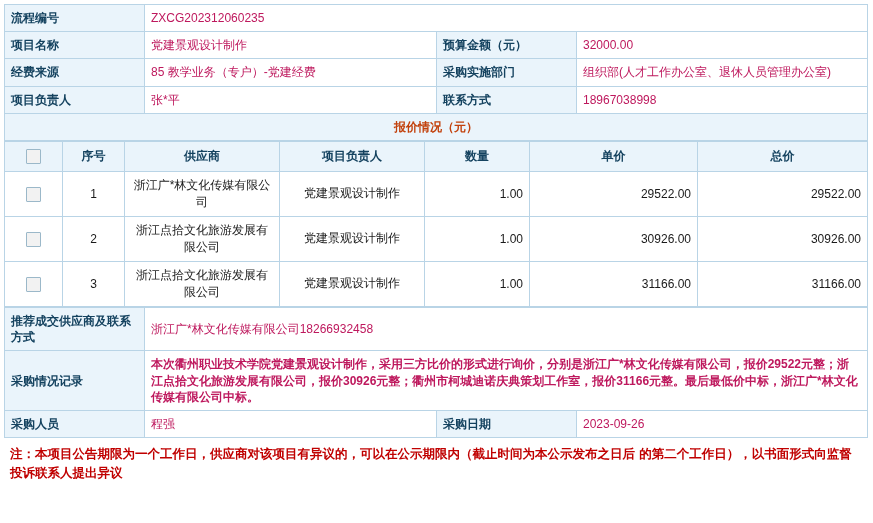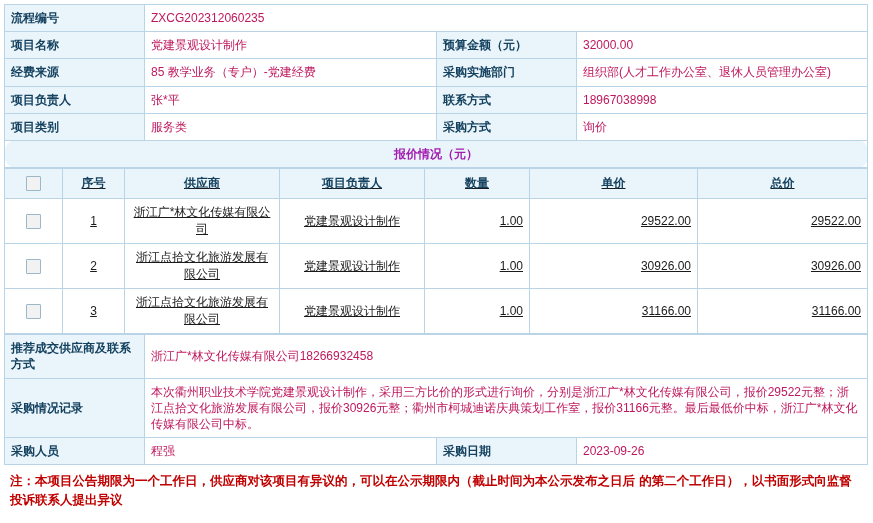--- a/index.html
+++ b/index.html
@@ -39,30 +39,28 @@
     white-space: normal;
   }
   .val {
     background: #ffffff;
     color: #be185d;
   }
   .section-title {
     background: #eaf4fb;
     text-align: center;
     font-weight: bold;
-    color: #a21caf;
+    color: #c2410c;
     font-size: 12.5px;
     padding: 6px 0;
-    border-radius: 11px;
   }
   table.quotes {
     border-collapse: collapse;
     width: 820px;
     table-layout: fixed;
-    text-decoration: underline;
   }
   table.quotes th {
     background: #eaf4fb;
     border: 1px solid #b9d4e6;
     font-weight: bold;
     color: #14425f;
     font-size: 12px;
     padding: 6px 4px;
     text-align: center;
   }
@@ -89,20 +87,21 @@
     font-weight: bold;
     font-size: 12.5px;
     color: #c00000;
     line-height: 1.5;
     padding: 7px 6px 0 6px;
     width: 865px;
     box-sizing: border-box;
   }
   .rec-cell {
     line-height: 1.5;
+    font-weight: bold;
   }
   .wrap2 {
     word-break: break-all;
   }
 </style>
 </head>
 <body>
 
 <div class="page">
 
@@ -128,26 +127,20 @@
         <td class="lbl">经费来源</td>
         <td class="val">85 教学业务（专户）-党建经费</td>
         <td class="lbl">采购实施部门</td>
         <td class="val">组织部(人才工作办公室、退休人员管理办公室)</td>
       </tr>
       <tr>
         <td class="lbl">项目负责人</td>
         <td class="val">张*平</td>
         <td class="lbl">联系方式</td>
         <td class="val">18967038998</td>
-      </tr>
-      <tr>
-        <td class="lbl">项目类别</td>
-        <td class="val">服务类</td>
-        <td class="lbl">采购方式</td>
-        <td class="val">询价</td>
       </tr>
       <tr>
         <td class="section-title" colspan="4">报价情况（元）</td>
       </tr>
     </tbody>
   </table>
 
   <table class="quotes">
     <colgroup>
       <col style="width:58px">

